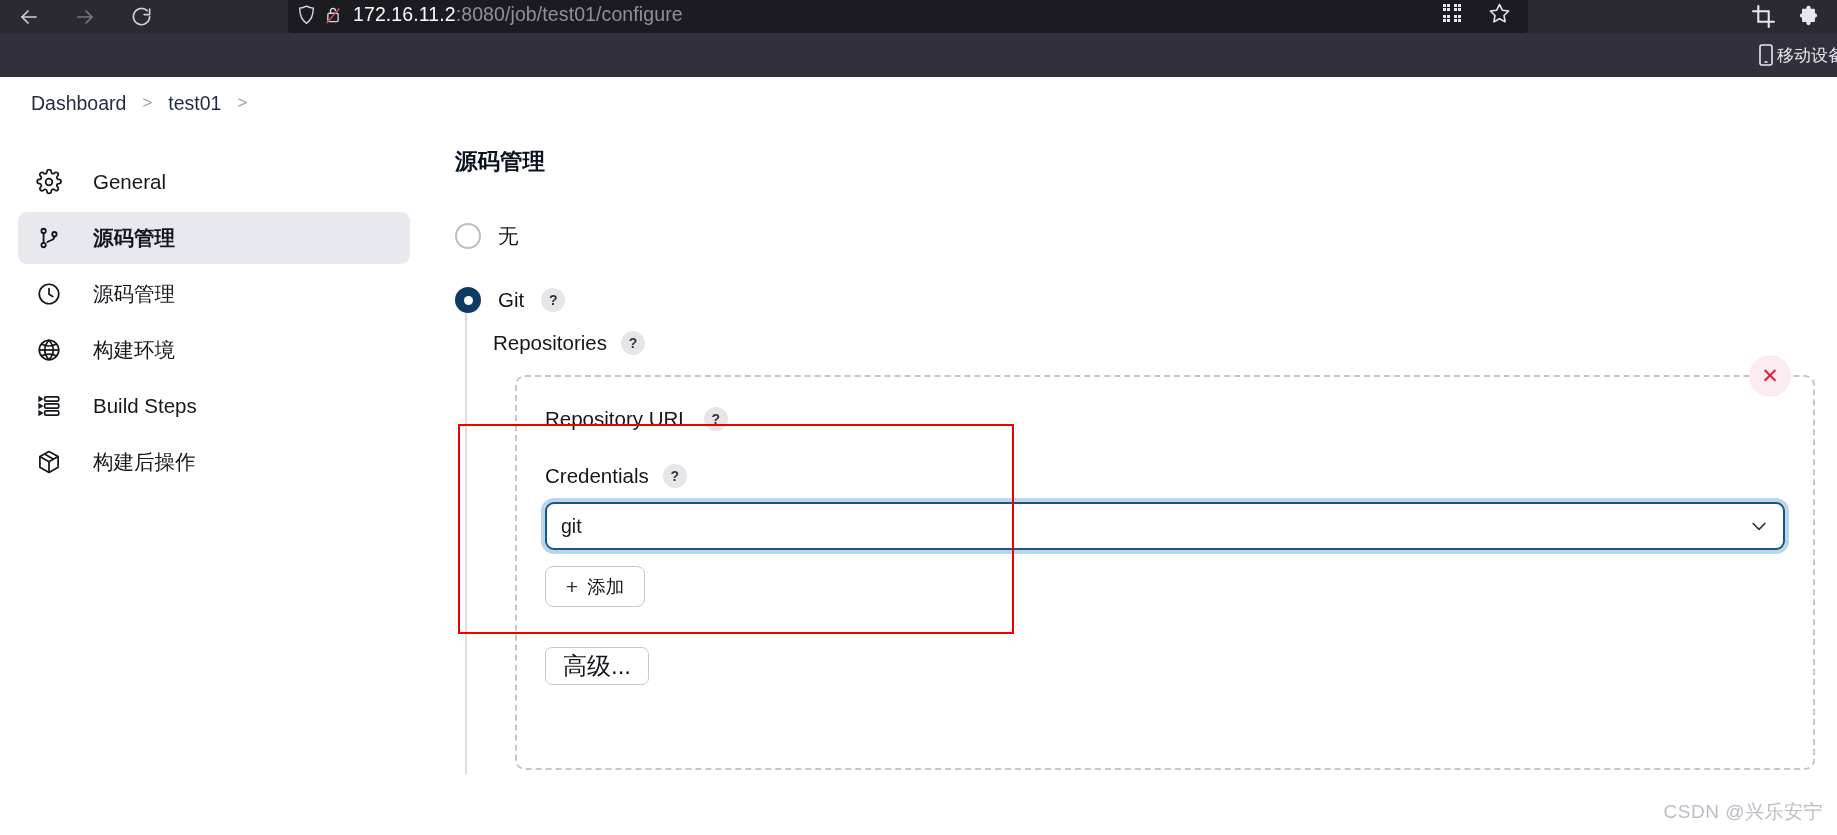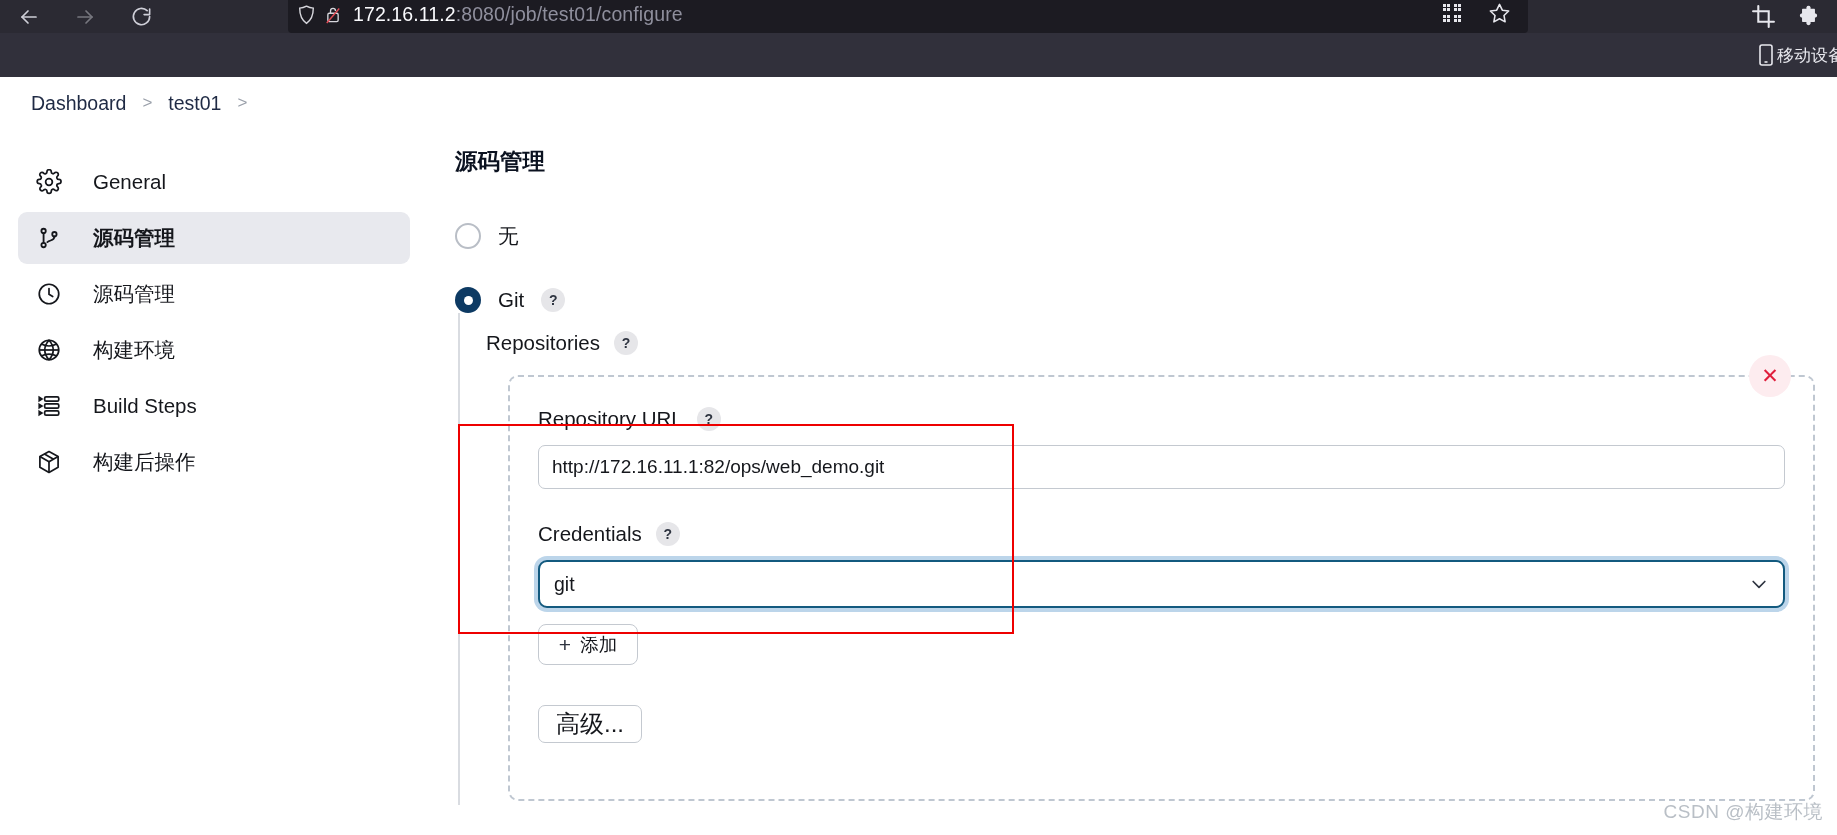--- a/index.html
+++ b/index.html
@@ -191,21 +191,21 @@
     cursor: pointer;
   }
 
   
   .git-block {
     position: relative;
     margin-top: 37px;
   }
   .git-row { margin-left: 25px; }
   .git-children {
-    margin-left: 28px;
+    margin-left: 35px;
     border-left: 2px solid #d9dce1;
     padding-left: 26px;
     padding-top: 18px;
     padding-bottom: 4px;
   }
   .field-label {
     display: flex; align-items: center; gap: 14px;
     font-size: 20.5px; color: #15171c;
   }
 
@@ -506,21 +506,20 @@
         </div>
 
         <div class="repo-panel">
           <button class="repo-delete">✕</button>
 
           <div class="field-group">
             <div class="field-label">
               <span>Repository URL</span>
               <span class="help-badge">?</span>
             </div>
-            <input class="text-input" type="text" value="http://172.16.11.1:82/ops/web_demo.git" style="">
           </div>
 
           <div class="field-group">
             <div class="field-label">
               <span>Credentials</span>
               <span class="help-badge">?</span>
             </div>
             <div class="select-wrap">
               <span class="select-value">git</span>
               <svg class="chev" width="20" height="20" viewBox="0 0 24 24" fill="none" stroke="#2e3440" stroke-width="2" stroke-linecap="round" stroke-linejoin="round">
@@ -534,14 +533,14 @@
           </div>
 
           <button class="btn btn-adv">高级...</button>
         </div>
       </div>
     </div>
   </div>
 
   <div class="annot-rect"></div>
 
-  <div class="watermark">CSDN @构建环境</div>
+  <div class="watermark">CSDN @兴乐安宁</div>
 </div>
 
 </body></html>

